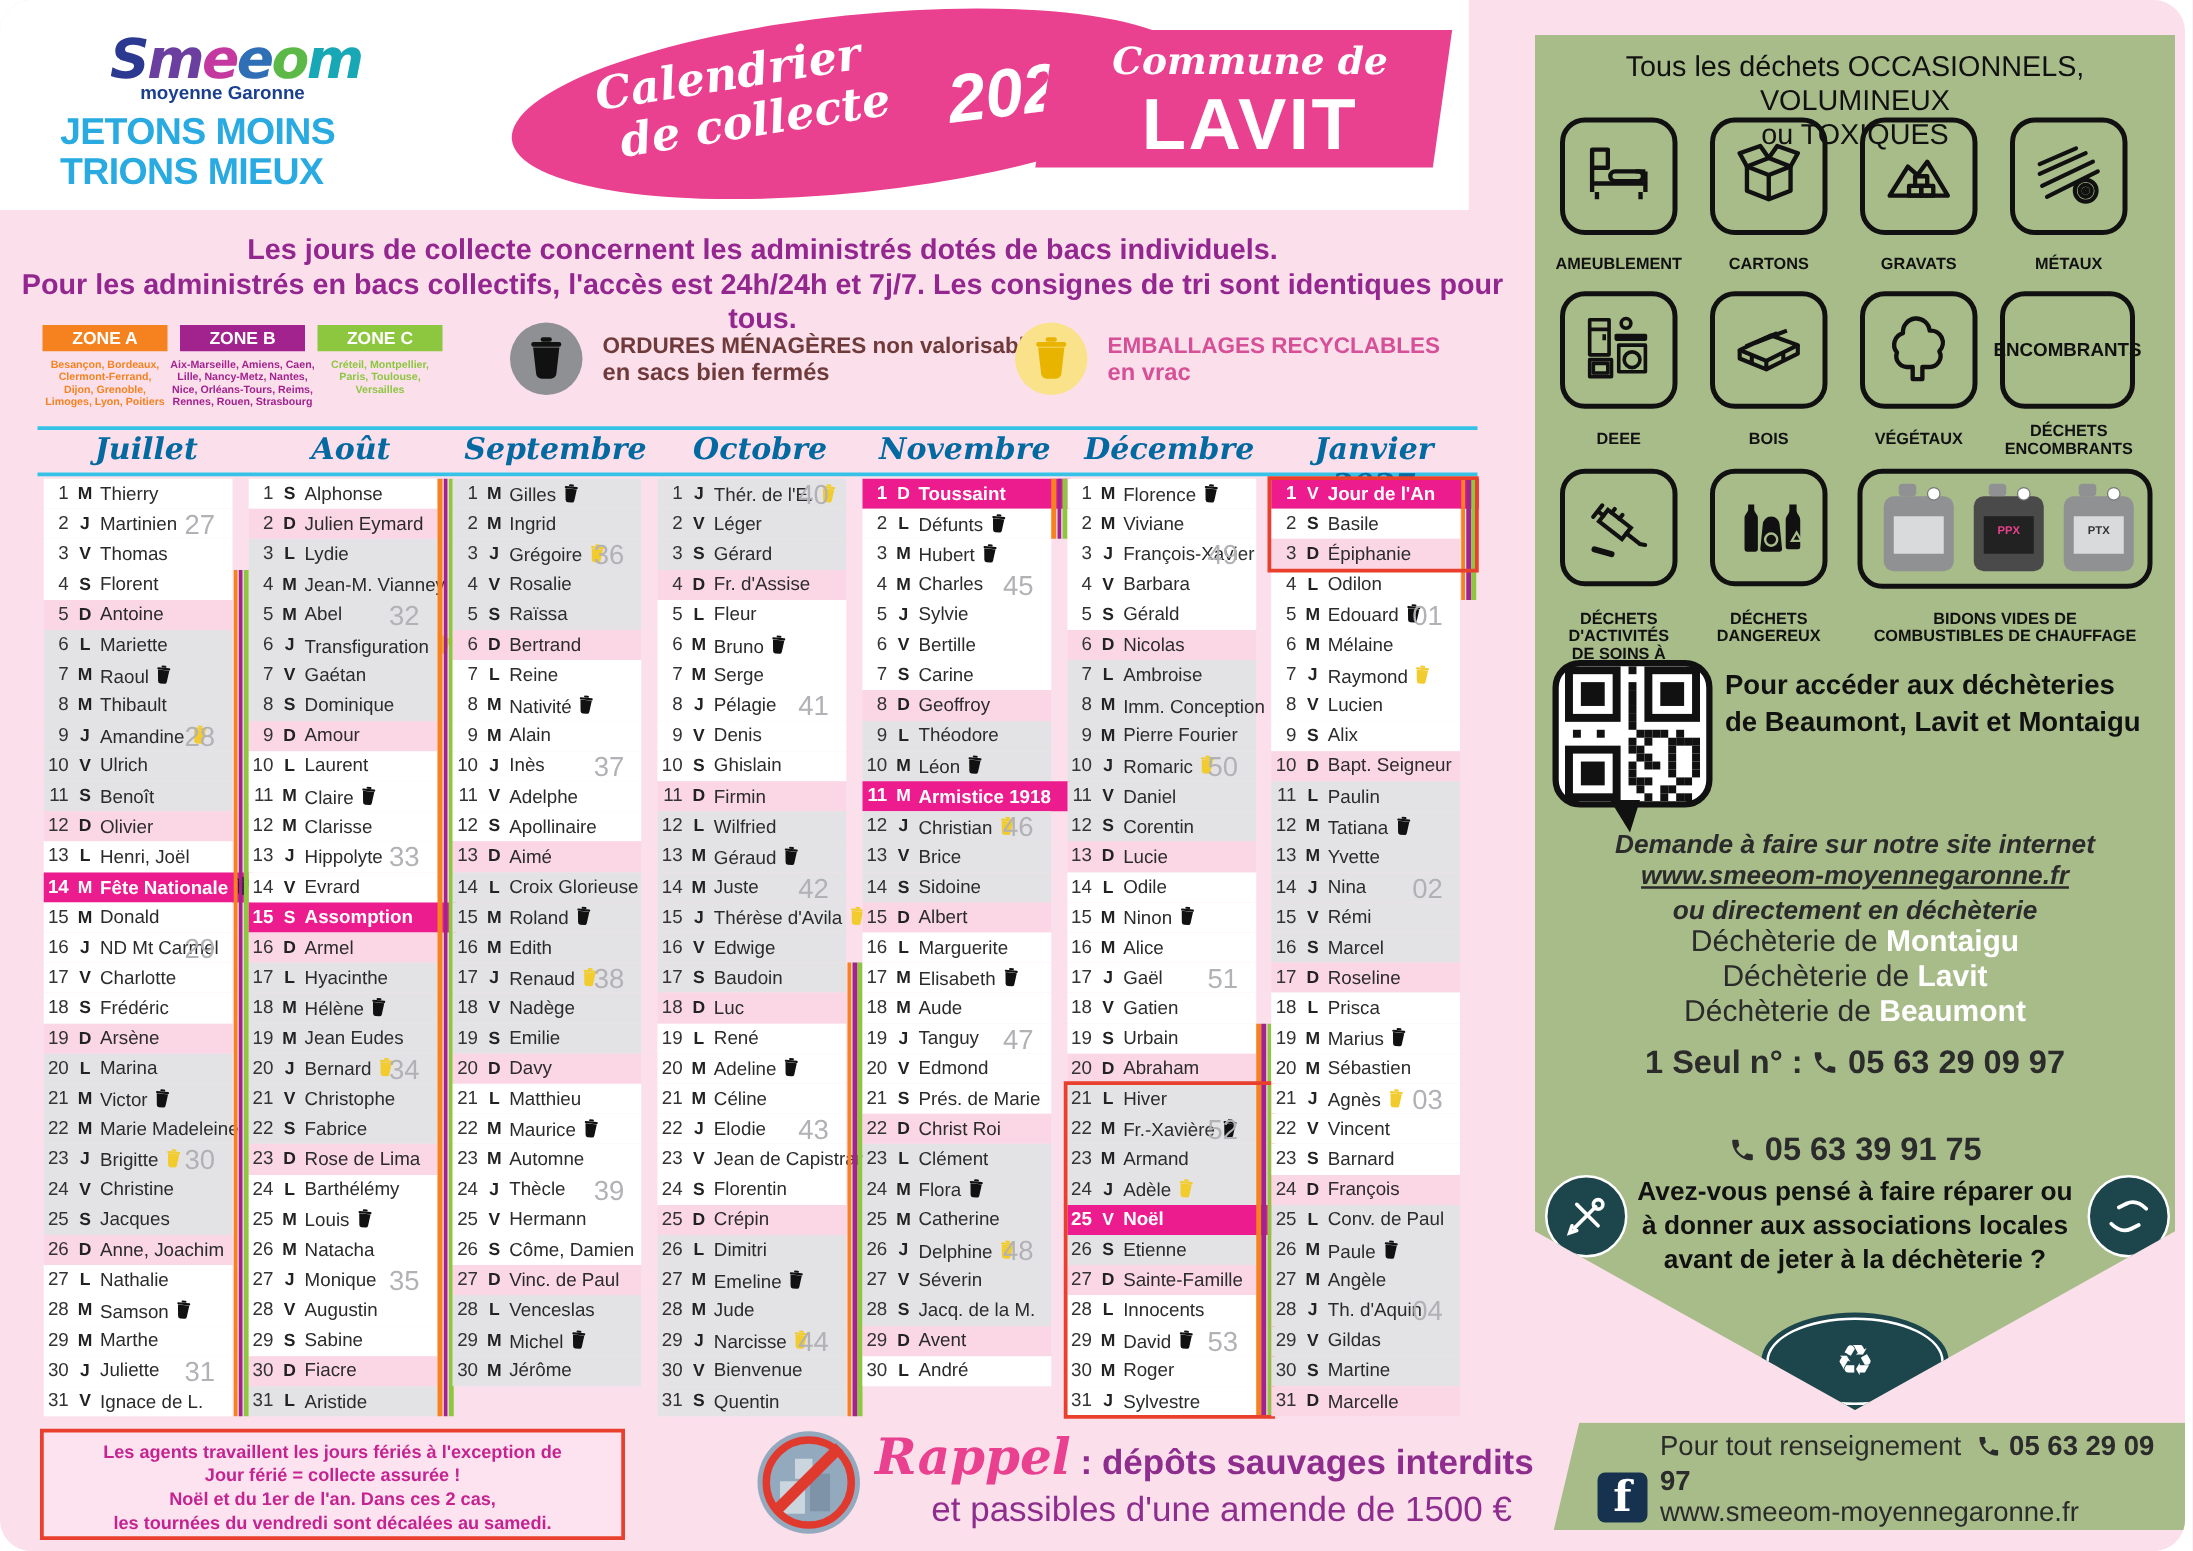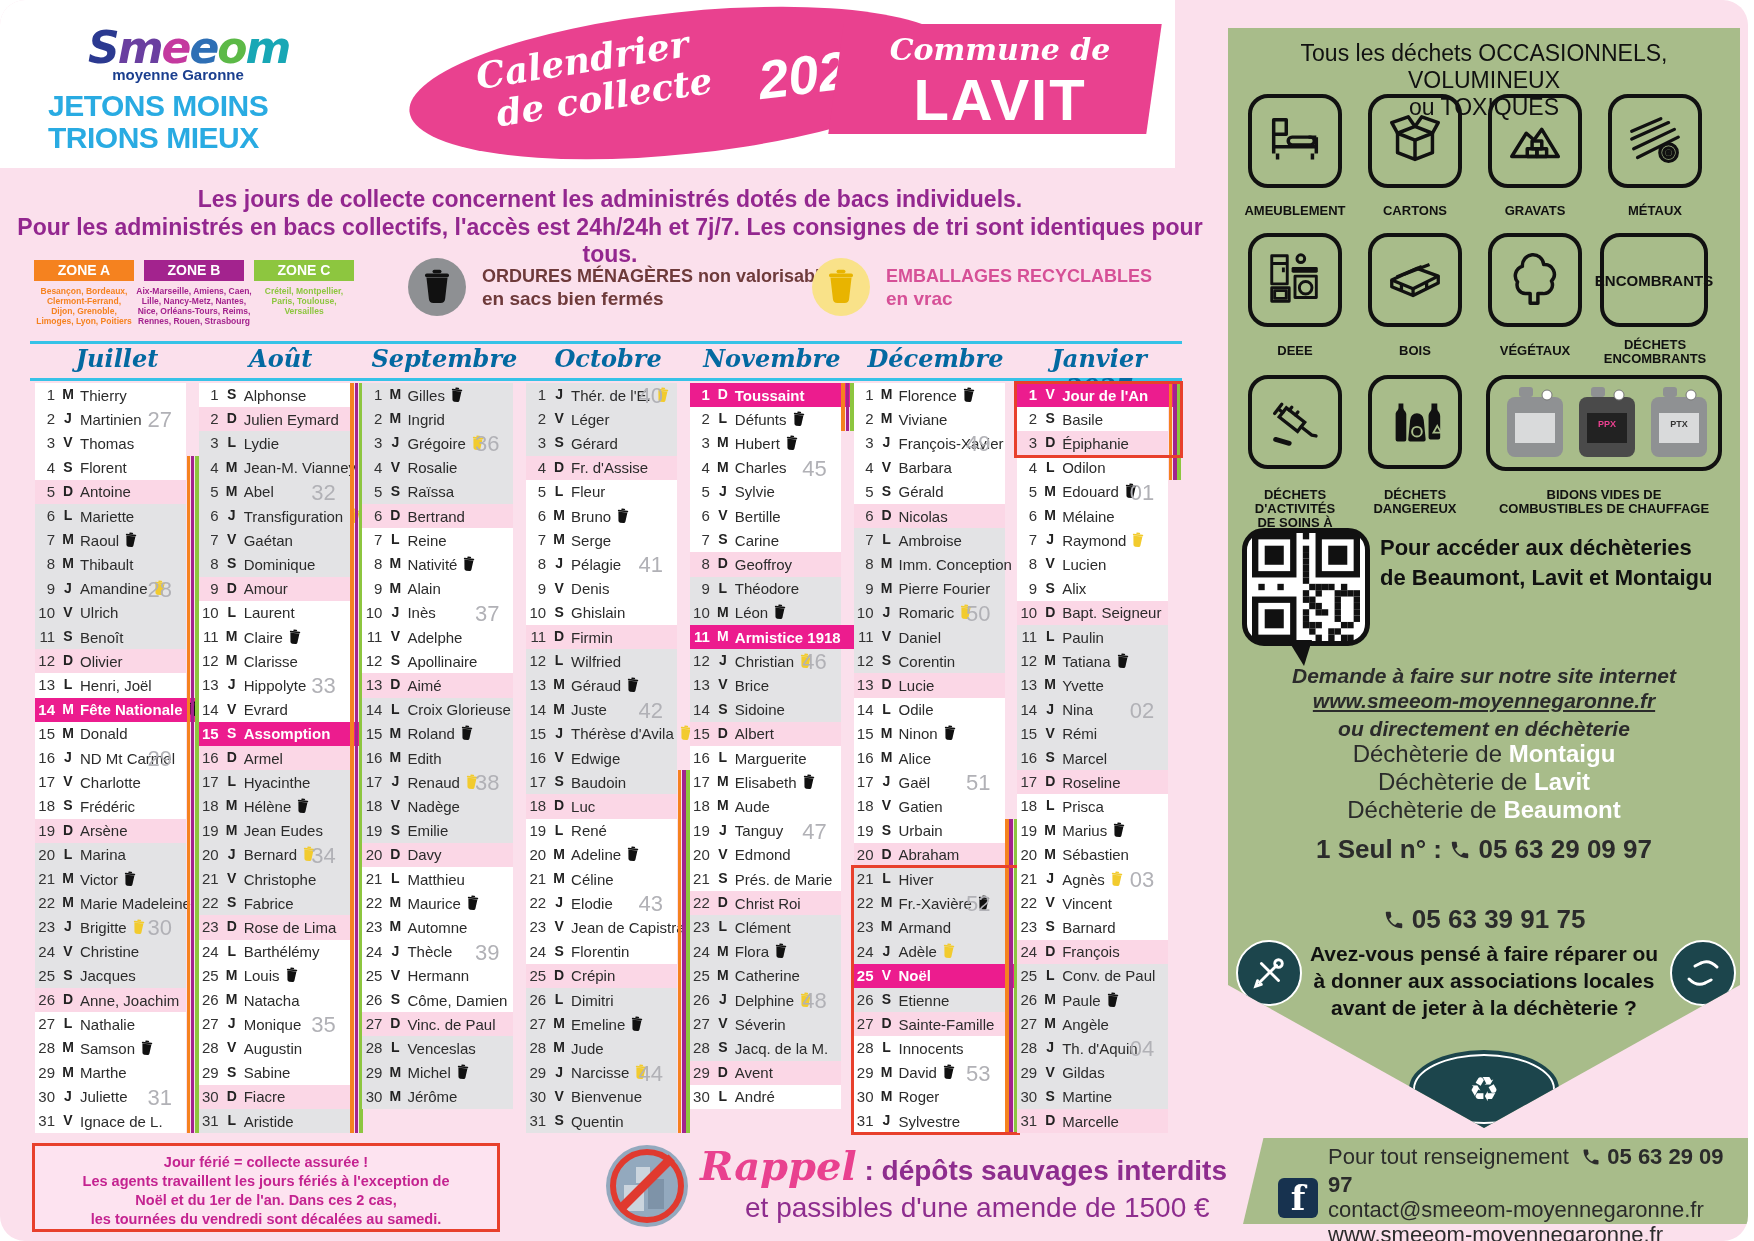--- a/index.html
+++ b/index.html
@@ -1573,22 +1573,22 @@
           <span class="nm">Marcelle</span>
         </div>
         <div class="stripe" style="left: 151.5px; top: 45px; height: 96.8px; background: rgb(245, 130, 31);"></div>
         <div class="stripe" style="left: 155.9px; top: 45px; height: 96.8px; background: rgb(163, 35, 142);"></div>
         <div class="stripe" style="left: 160.3px; top: 45px; height: 96.8px; background: rgb(141, 198, 63);"></div>
         <div class="redbox" style="top: 43px; height: 76.6px;"></div>
       </div>
     </div>
 
   <div class="abs" id="note-box">
+    <div>Les agents travaillent les jours fériés à l'exception de</div>
     <div>Jour férié = collecte assurée !</div>
-    <div>Les agents travaillent les jours fériés à l'exception de</div>
     <div>Noël et du 1er de l'an. Dans ces 2 cas,</div>
     <div>les tournées du vendredi sont décalées au samedi.</div>
   </div>
 
   <div class="abs" id="nodump">
     <div class="junk" style="left:18px;top:40px;width:20px;height:26px;"></div>
     <div class="junk" style="left:42px;top:34px;width:16px;height:30px;background:#7E93A8"></div>
     <div class="junk" style="left:30px;top:22px;width:14px;height:16px;"></div>
     <div class="ring"></div>
       <div class="bar"></div>
@@ -1851,17 +1851,16 @@
         <div class="inner">♻</div>
       </div>
   </div>
 
   <div class="abs" id="bottom-strip"></div>
   <div class="abs" id="fb">f</div>
   <div class="abs" id="bs-text">
     <div><span>Pour tout renseignement</span>&nbsp; <span class="ph-ic"><svg width="20" height="20" viewBox="0 0 24 24">
             <path fill="#2B2B2B" d="M6.6 10.8c1.4 2.8 3.8 5.1 6.6 6.6l2.2-2.2c.3-.3.7-.4 1-.2 1.1.4 2.3.6 3.6.6.6 0 1 .4 1 1V20c0 .6-.4 1-1 1C10.8 21 3 13.2 3 3.9 3 3.4 3.4 3 4 3h3.5c.6 0 1 .4 1 1 0 1.2.2 2.4.6 3.6.1.3 0 .7-.2 1l-2.3 2.2z"></path>
           </svg></span> <span style="font-weight:bold">05 63 29 09 97</span></div>
-    <div>contact@smeeom-moyennegaronne.fr</div>
     <div>www.smeeom-moyennegaronne.fr</div>
   </div>
 
 </div>
 
 </body></html>

